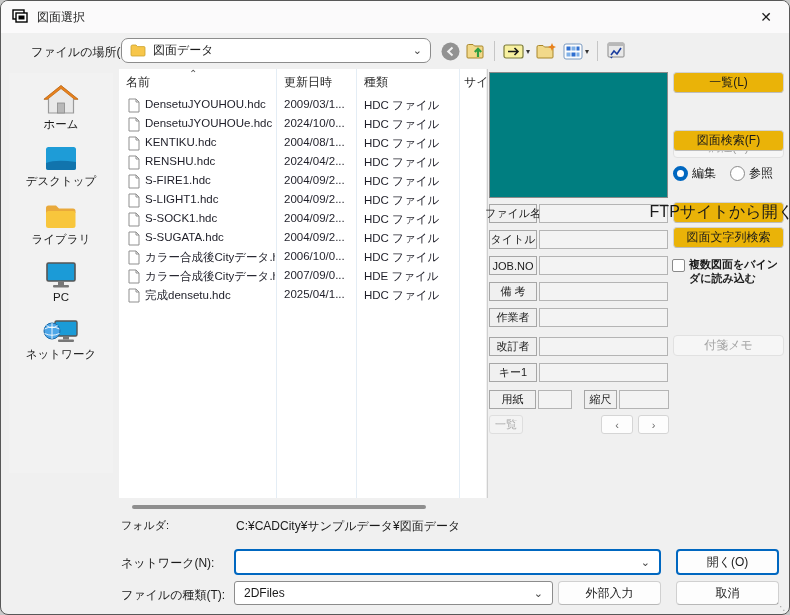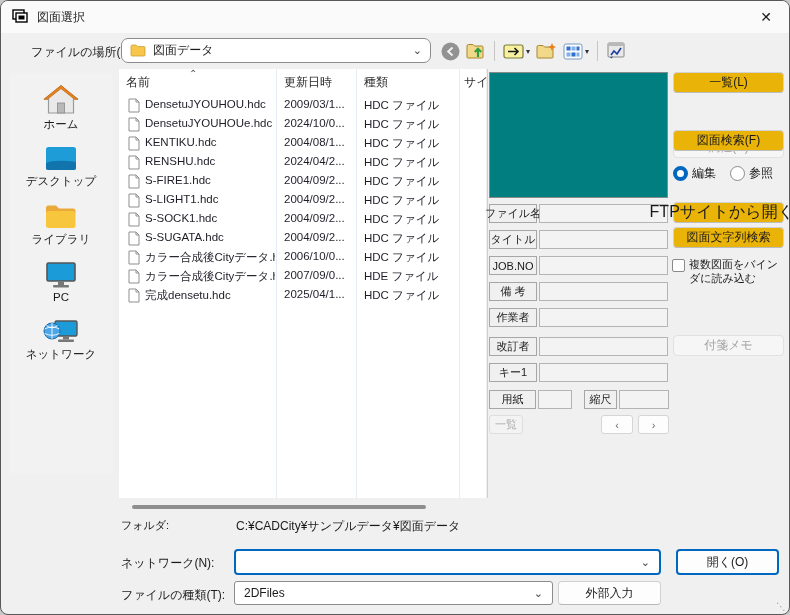--- a/index.html
+++ b/index.html
@@ -69,21 +69,21 @@
              cursor:pointer; white-space:nowrap; }
   .act-btn.disabled { color:#a2a2a2; background:#f6f6f6; border-color:#e1e1e1; cursor:default;margin-top:40px; }
   .radio-row { position:absolute; left:672px; top:164px; width:112px; display:flex; align-items:center; }
   .radio { width:15px; height:15px; border-radius:50%; background:#fff; border:1px solid #8a8a8a;
            display:inline-block; cursor:pointer; flex:none; }
   .radio.checked { border:4.5px solid #0067c0; }
   .radio-lbl { font-size:12px; color:#1a1a1a; margin-left:4px; }
   .chk-row { position:absolute; left:671px; top:256px; width:115px; display:flex; gap:4px; }
   .checkbox { width:13px; height:13px; border:1px solid #8a8a8a; border-radius:2px; background:#fff;
               flex:none; margin-top:2px; cursor:pointer; }
-  .chk-lbl { font-size:11px; color:#1a1a1a; line-height:1.3; }
+  .chk-lbl { font-size:11px; color:#1a1a1a; line-height:1.3;font-weight:bold; }
 
   
   .b-label { position:absolute; left:120px; font-size:12px; color:#1a1a1a; }
   .folder-val { position:absolute; left:235px; top:517px; font-size:12px; color:#1a1a1a; }
   .name-combo { position:absolute; left:233px; top:548px; width:427px; height:26px; background:#fff;
                 border:2px solid #0067c0; border-radius:4px; display:flex; align-items:center;
                 padding:0 9px; }
   .name-combo .txt { flex:1; font-size:12px; }
   .type-combo { position:absolute; left:233px; top:580px; width:319px; height:24px; background:#fff;
                 border:1px solid #8c8c8c; border-radius:3px; display:flex; align-items:center;
@@ -381,15 +381,16 @@
     <span class="chev">⌄</span>
   </div>
   <div class="bottom-btn open-btn" style="left:675px; top:548px">開く(O)</div>
 
   <span class="b-label" style="top:586px">ファイルの種類(T):</span>
   <div class="type-combo">
     <span class="txt">2DFiles</span>
     <span class="chev">⌄</span>
   </div>
   <div class="bottom-btn" style="left:557px; top:580px">外部入力</div>
+  <div class="bottom-btn" style="left:675px; top:580px">取消</div>
 
   <span class="resize-grip">⋱</span>
 </div>
 
 </body></html>

